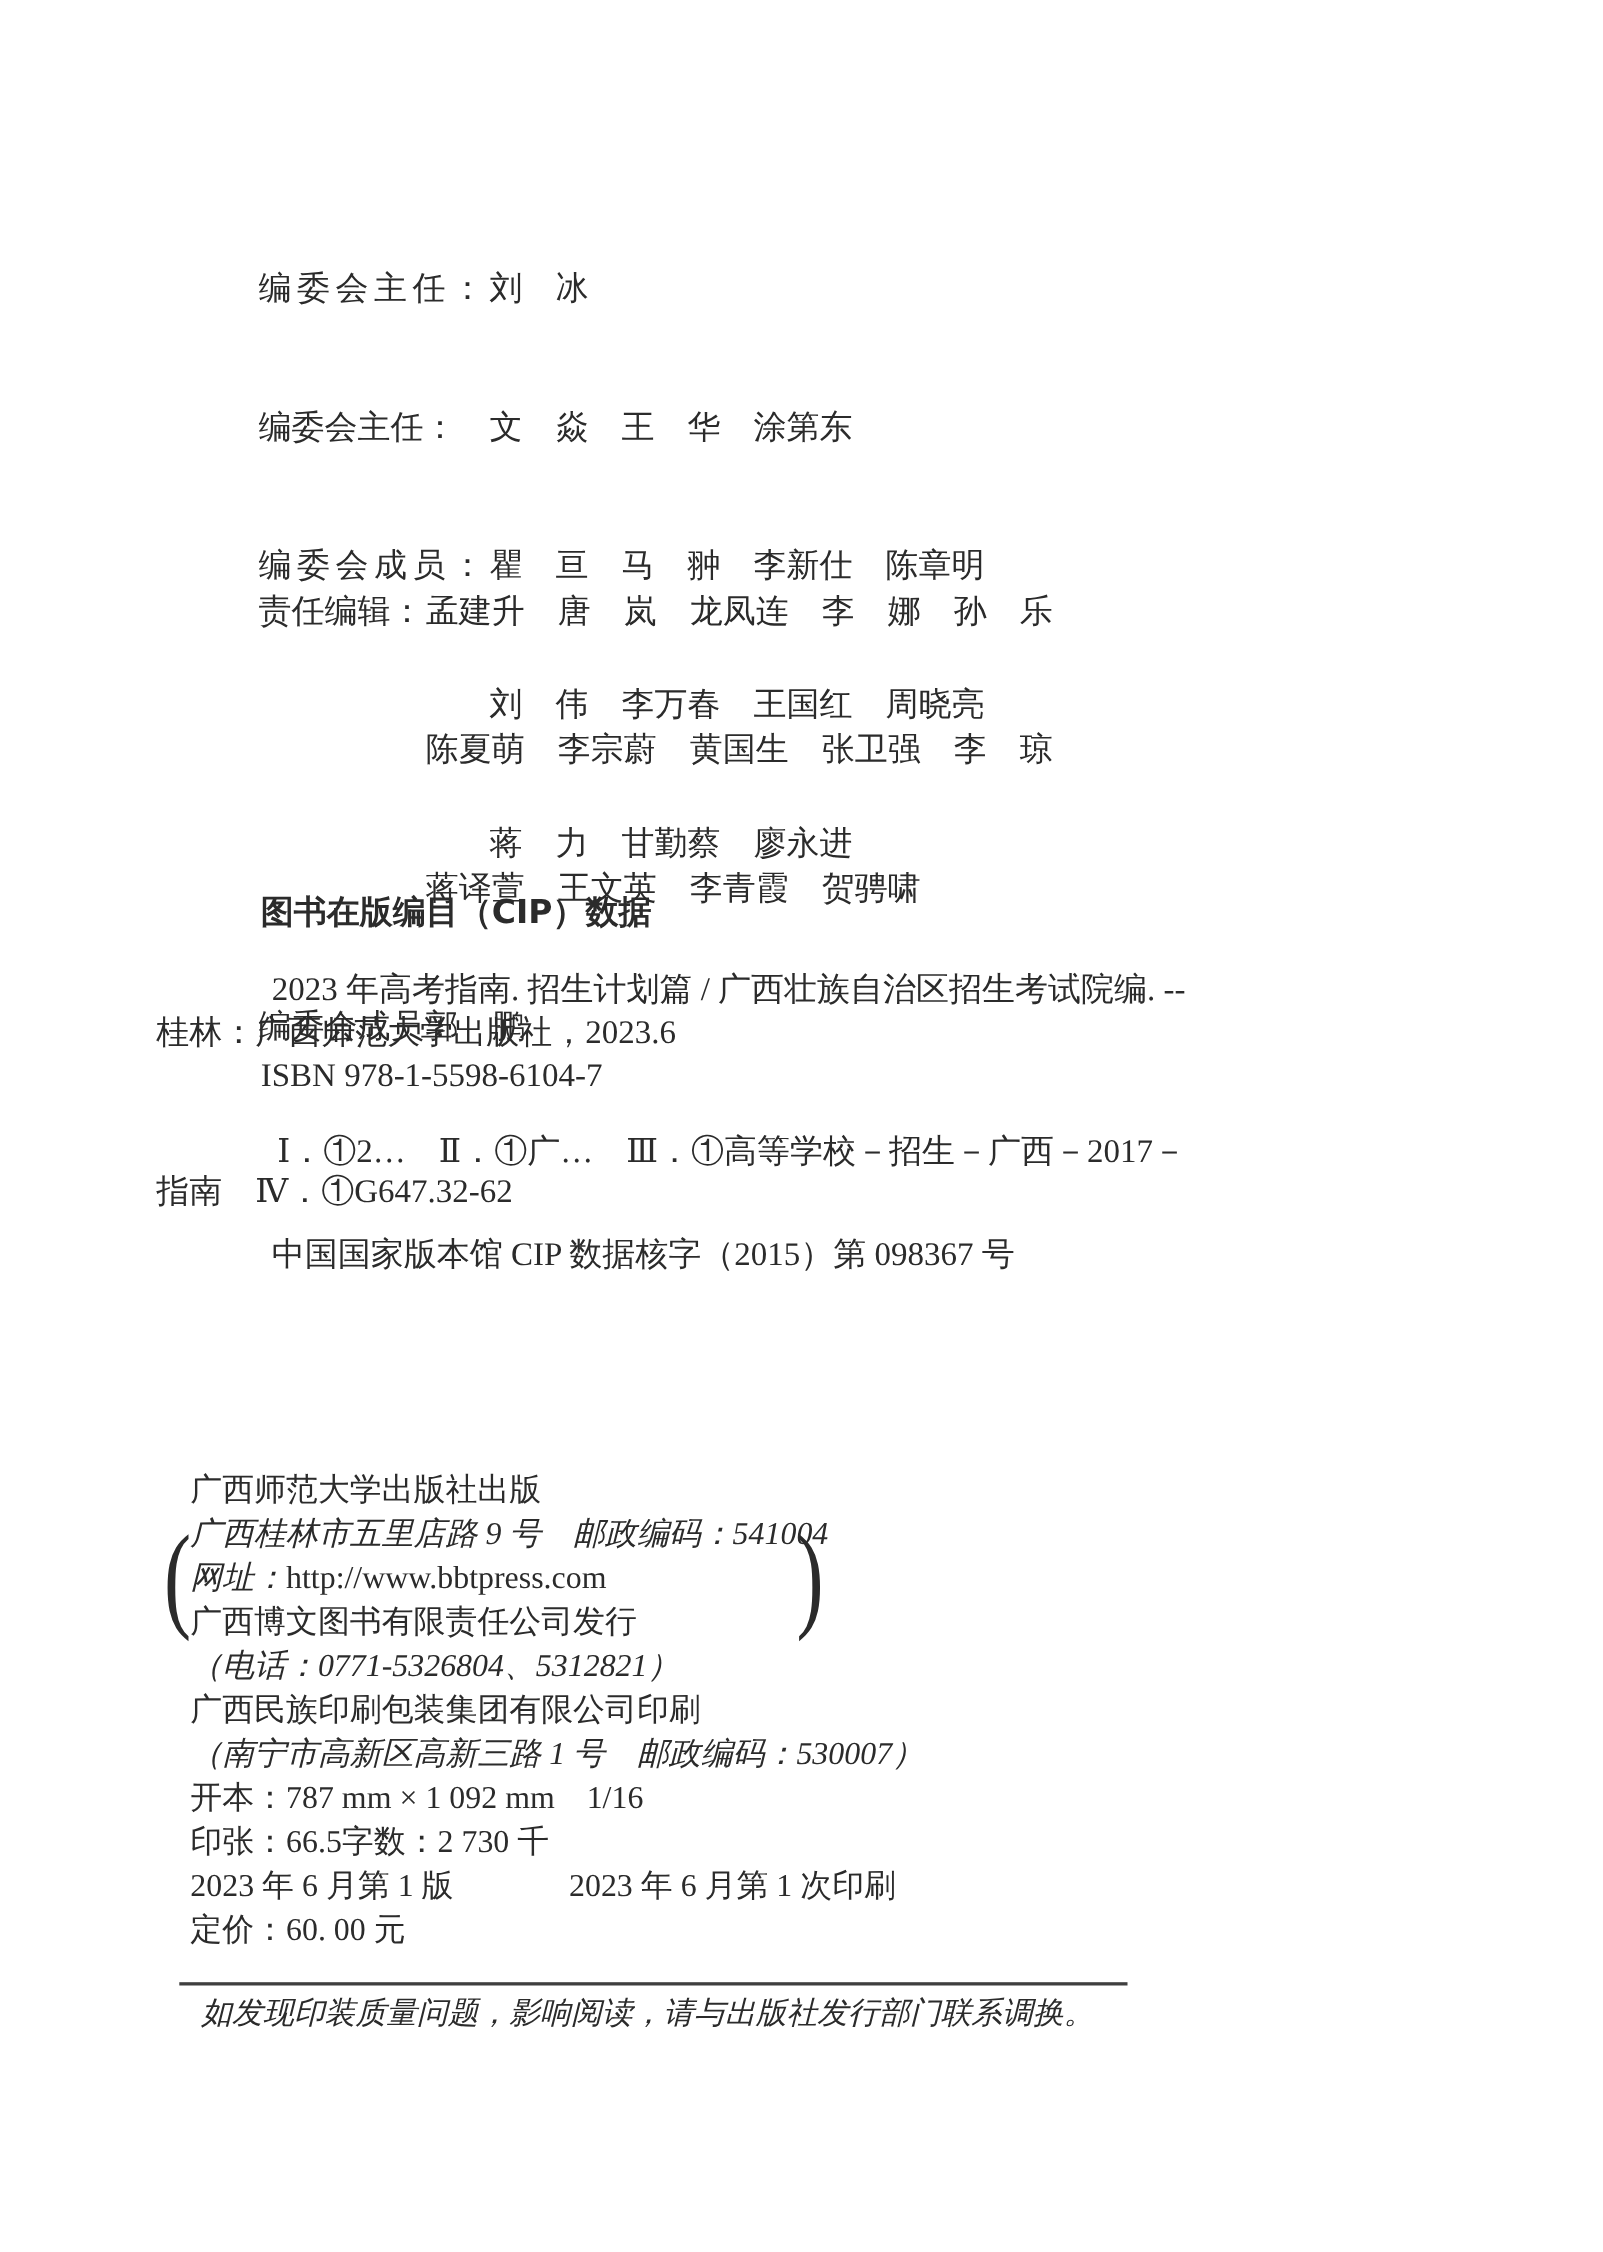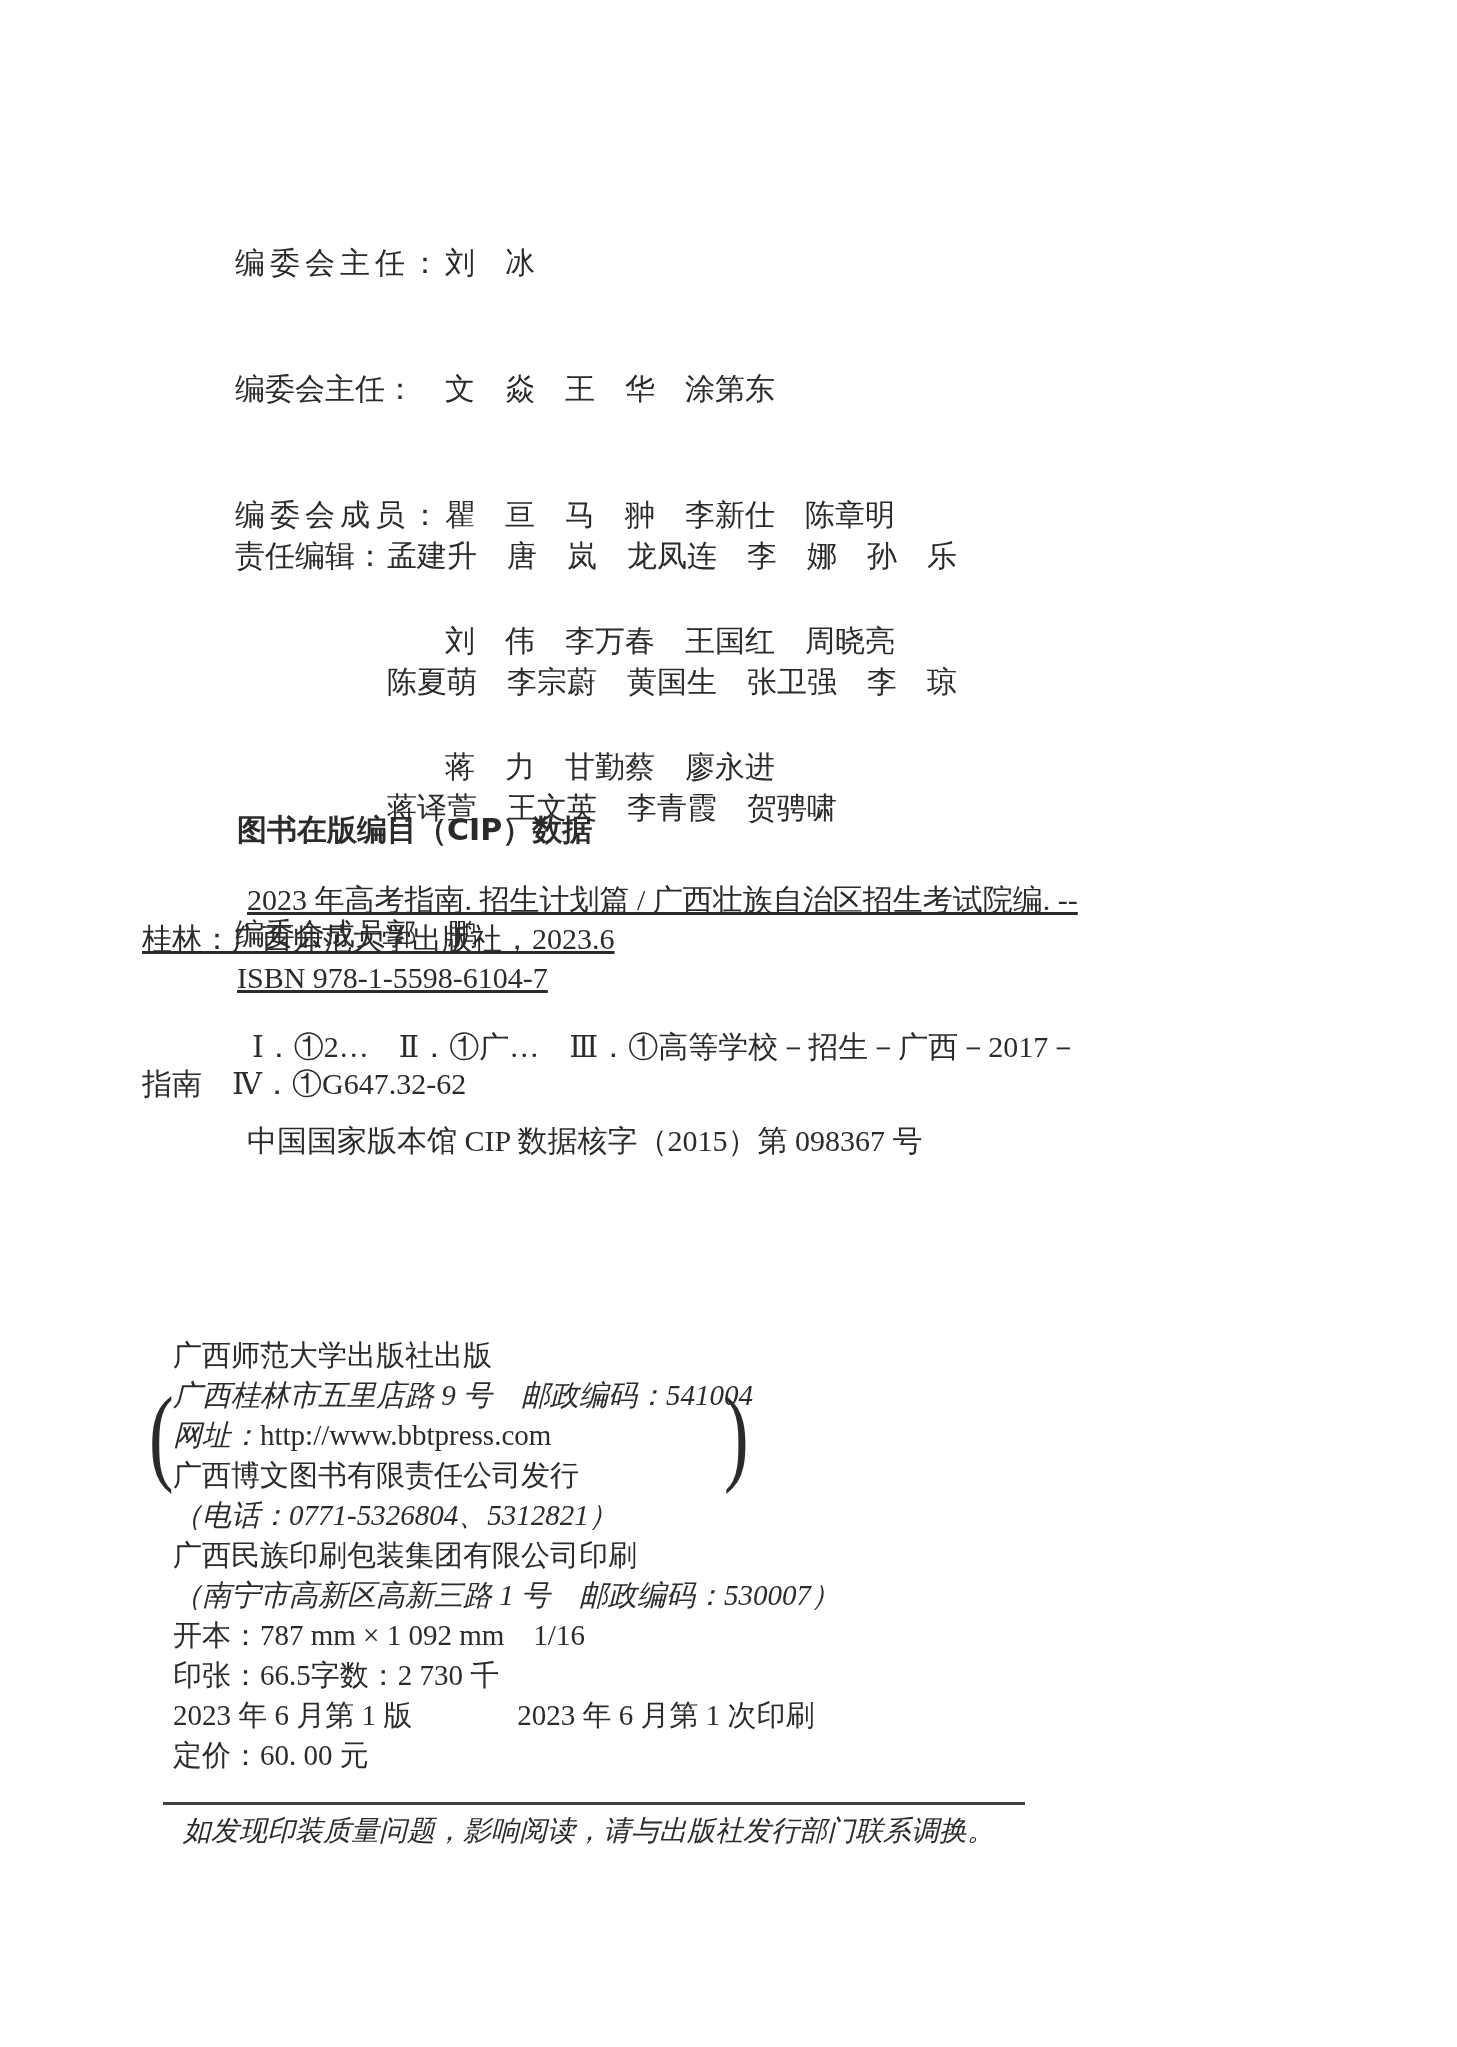--- a/index.html
+++ b/index.html
@@ -20,21 +20,21 @@
   
   .editors{position:absolute;left:190px;top:493px;font-size:30px;}
   .editors .row{line-height:42px;white-space:pre;}
   .lbl5{display:inline-block;width:152px;vertical-align:top;}
   
   .cip-heading{
     position:absolute;left:237px;top:812px;
     font-family:"DejaVu Sans","Liberation Sans",sans-serif;
     font-weight:bold;font-size:30px;line-height:36px;white-space:pre;
   }
-  .cip-entry{position:absolute;left:142px;top:880px;font-size:30px;text-decoration:underline;}
+  .cip-entry{position:absolute;left:142px;top:880px;font-size:30px;}
   .cip-entry .line{line-height:39px;white-space:pre;}
   .ind105{padding-left:105px;}
   .ind95{padding-left:95px;}
   .cip-class{position:absolute;left:142px;top:1028px;font-size:30px;}
   .cip-class .line{line-height:37px;white-space:pre;}
   .ind110{padding-left:110px;}
   .cip-record{position:absolute;left:247px;top:1122px;font-size:30px;line-height:38px;white-space:pre;}
   
   .colophon{position:absolute;left:173px;top:1335px;font-size:29px;}
   .colophon .line{line-height:40px;white-space:pre;}

